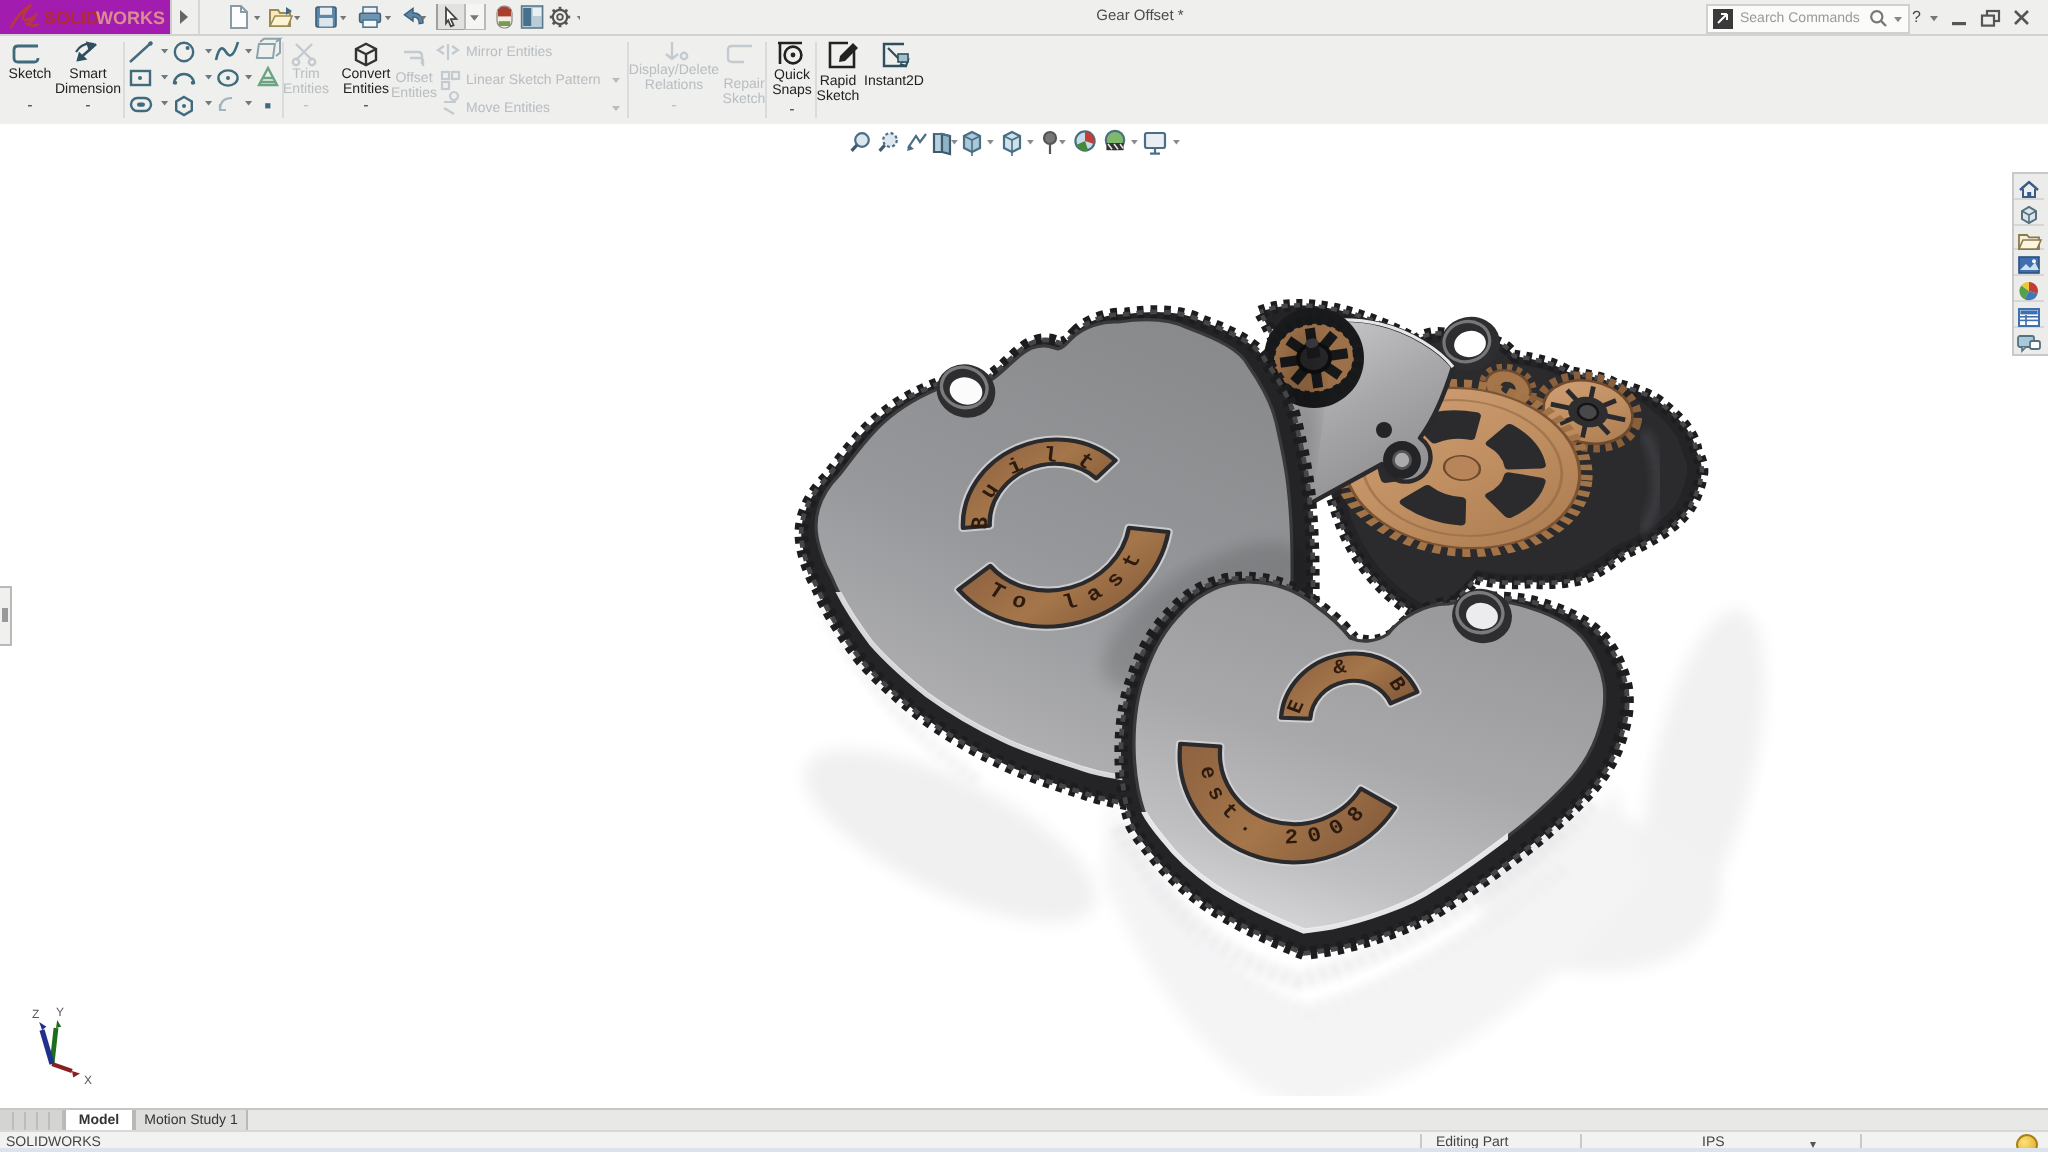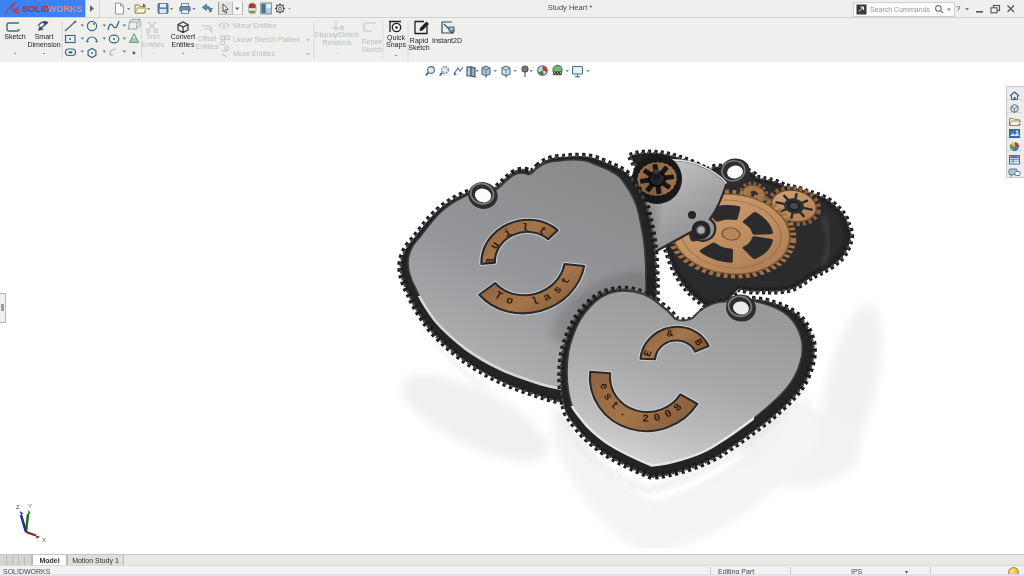--- a/index.html
+++ b/index.html
@@ -1,20 +1,20 @@
 <!DOCTYPE html>
 <html><head>
 <meta charset="utf-8">
 <style>
   html,body{margin:0;padding:0;}
   body{width:1024px;height:576px;overflow:hidden;font-family:"Liberation Sans",sans-serif;background:#fff;}
   .app{position:relative;width:1024px;height:576px;background:#fff;}
   
   .titlebar{position:absolute;left:0;top:0;width:1024px;height:17px;background:#efefee;border-bottom:1px solid #d2d2d0;}
-  .logo{position:absolute;left:0;top:0;width:85px;height:17px;background:#3b82f6;border-right:1px solid #cccccb;text-align:center;}
+  .logo{position:absolute;left:0;top:0;width:85px;height:17px;background:#a21caf;border-right:1px solid #cccccb;text-align:center;}
   .logoArrow{position:absolute;left:85px;top:0;width:14px;height:17px;border-right:1px solid #d6d6d4;}
   .tbtn{position:absolute;top:2px;height:13px;}
   .title{position:absolute;top:3px;left:540px;width:60px;text-align:center;font-size:7.5px;color:#4c4c4c;}
   .search{position:absolute;top:2px;left:853px;width:100px;height:13px;background:#fbfbfa;border:1px solid #d0d0ce;font-size:7px;color:#999;}
   .winbtn{position:absolute;top:3px;font-size:9px;color:#555;}
   
   .ribbon{position:absolute;left:0;top:18px;width:1024px;height:44px;background:#efefed;}
   
   .tabrow{position:absolute;left:0;top:62px;width:1024px;height:15px;background:#efefed;border-bottom:1px solid #d0d0ce;}
   .tab{position:absolute;top:1px;height:13px;line-height:13px;text-align:center;font-size:7.5px;color:#333;background:linear-gradient(#efefee,#e0e0de);border:1px solid #b9b9b7;border-bottom:none;border-radius:2px 2px 0 0;}
@@ -110,21 +110,21 @@
             <line x1="0.9" y1="6.5" x2="2.5" y2="6.5"></line>
             <line x1="9.5" y1="6.5" x2="11.1" y2="6.5"></line>
             <line x1="2.4" y1="2.9" x2="3.5" y2="4"></line>
             <line x1="8.5" y1="9" x2="9.6" y2="10.1"></line>
             <line x1="9.6" y1="2.9" x2="8.5" y2="4"></line>
             <line x1="3.5" y1="9" x2="2.4" y2="10.1"></line>
           </g>
         </g>
       <path d="M17 6 l4 0 l-2 2.6 z" fill="#777" transform="scale(0.8) translate(206,1.5)"></path>
     </svg>
-    <div class="title">Study Heart *</div>
+    <div class="title">Gear Offset *</div>
     <div class="search">
       <svg width="11" height="11" style="position:absolute;left:2px;top:1px;">
           <rect x="0.5" y="0.5" width="10" height="10" fill="#3a3a3a"></rect>
           <path d="M3 7.5 L7.5 3 M7.5 3 h-3 M7.5 3 v3" stroke="#fff" stroke-width="1"></path>
         </svg>
       <span style="position:absolute;left:16px;top:3px;">Search Commands</span>
       <svg width="10" height="11" style="position:absolute;right:10px;top:1px;">
           <circle cx="4.4" cy="4.4" r="2.8" fill="none" stroke="#777" stroke-width="1.1"></circle>
           <line x1="6.6" y1="6.6" x2="9" y2="9" stroke="#777" stroke-width="1.2"></line>
         </svg>

